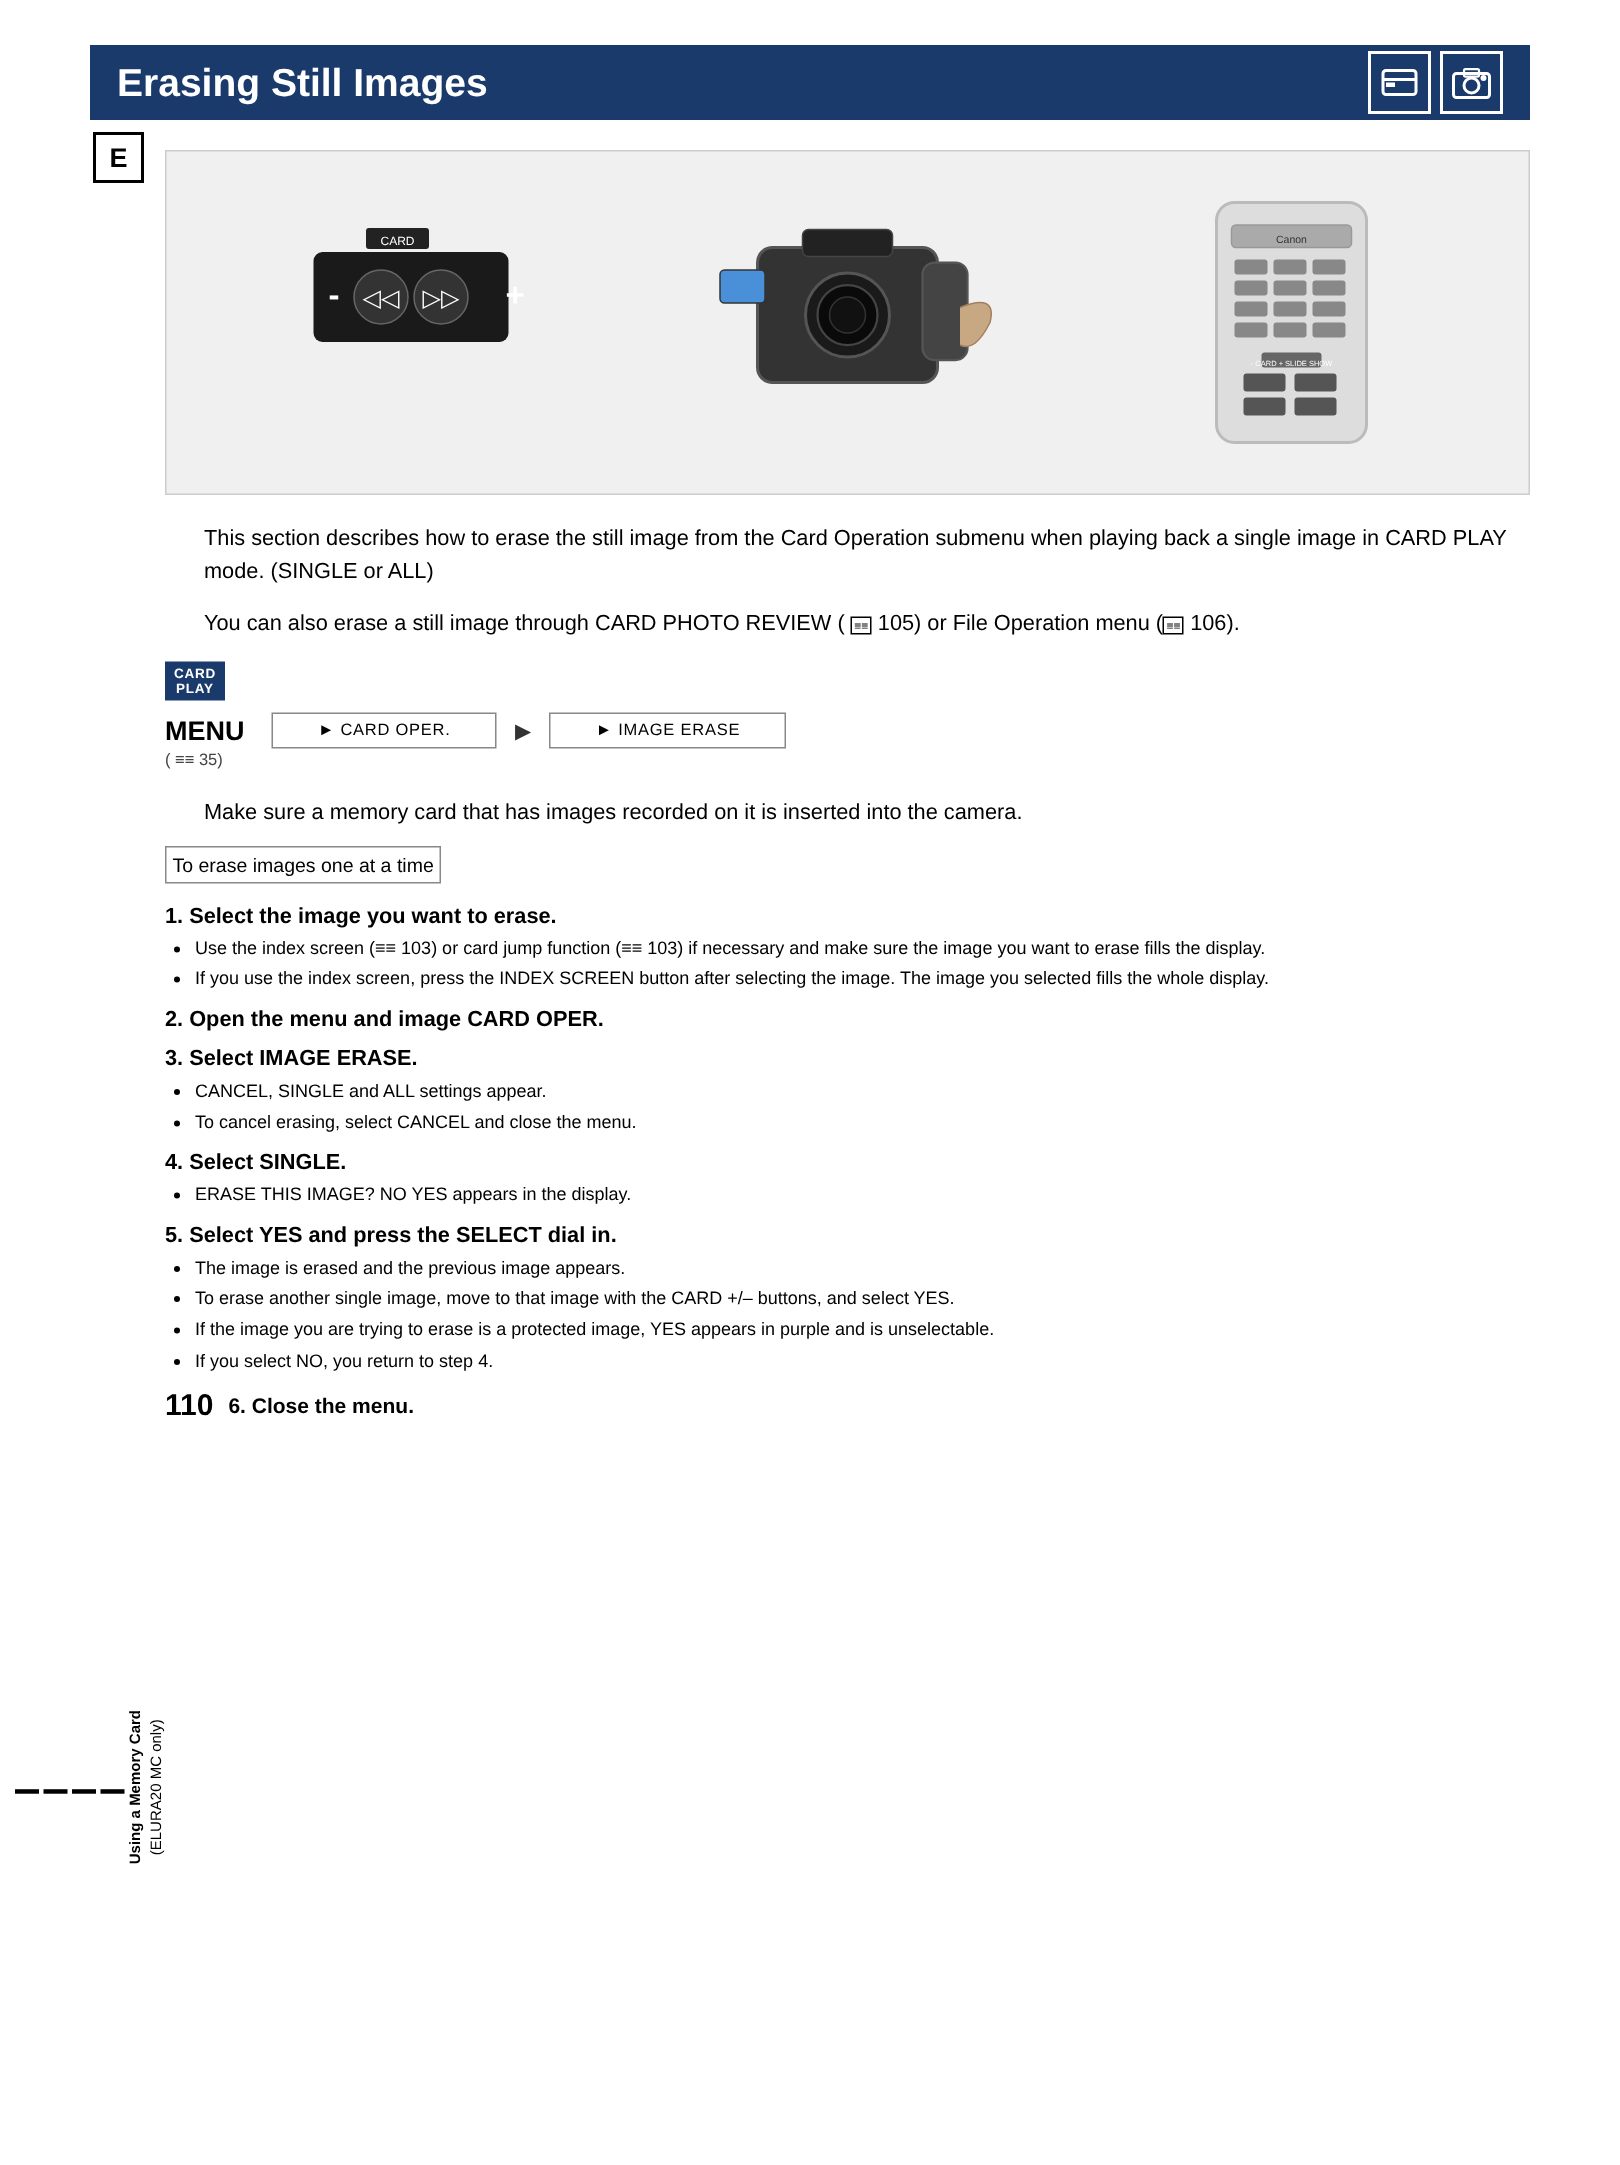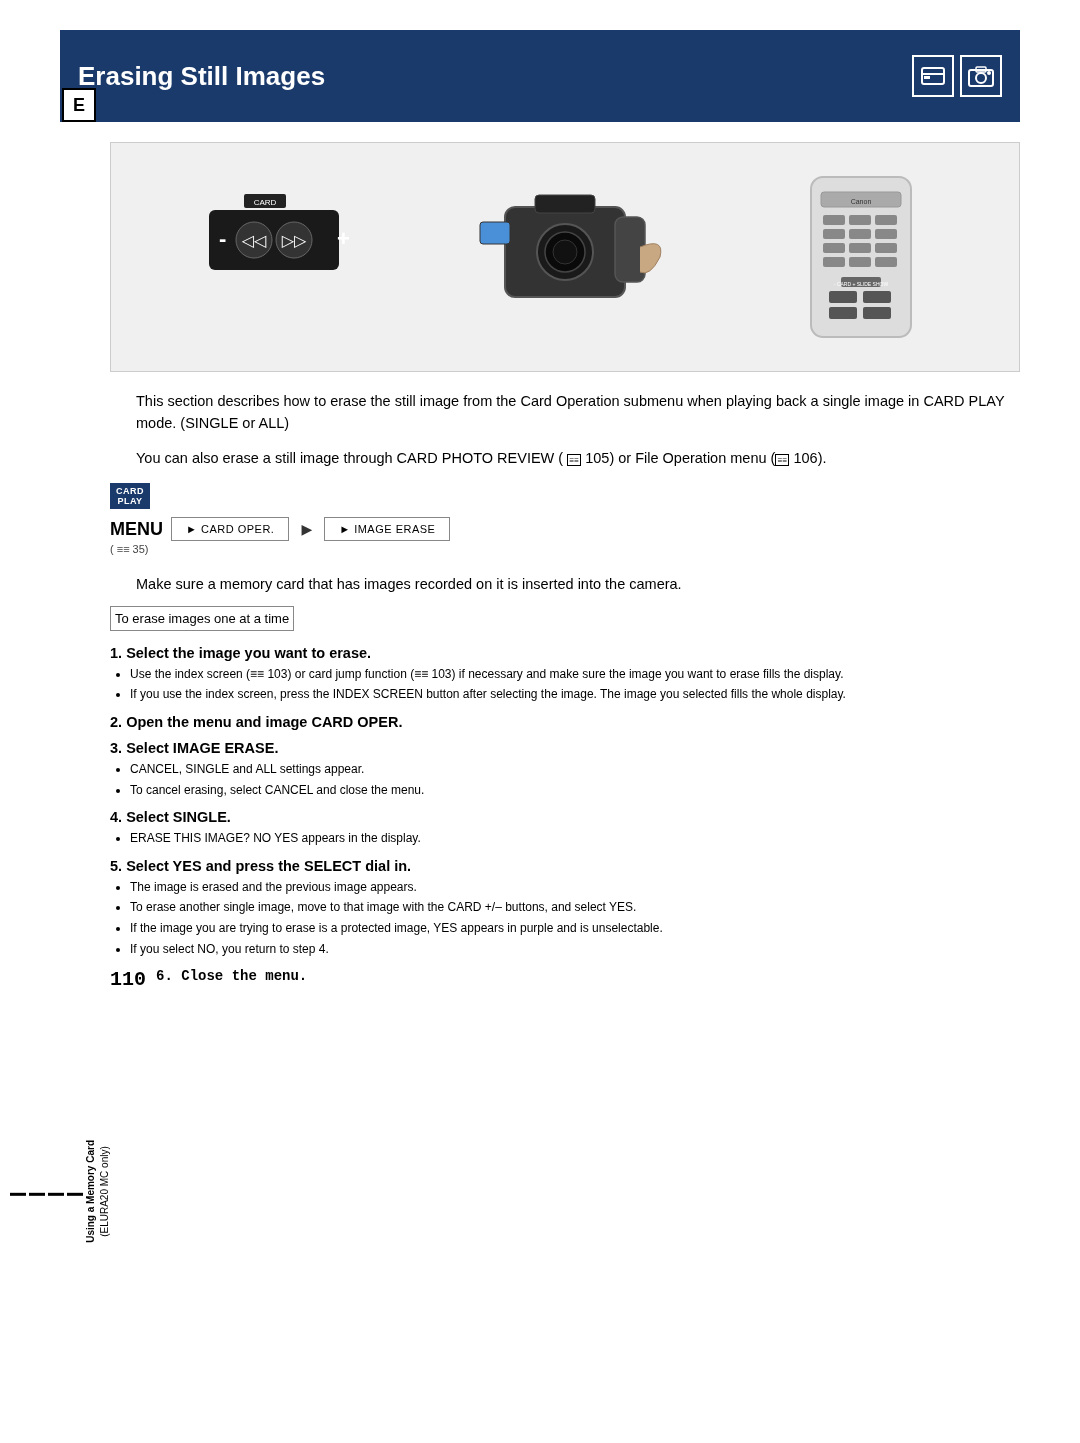--- a/index.html
+++ b/index.html
@@ -18,21 +18,21 @@
       padding: 30px 60px 40px 60px;
       position: relative;
     }
     
     .page-header {
       display: flex;
       align-items: center;
       justify-content: space-between;
       background: #1a3a6b;
       color: #fff;
-      padding: 25px 18px;
+      padding: 4px 18px;
       margin-bottom: 20px;
     }
     .page-header-title {
       font-size: 26px;
       font-weight: bold;
       color: #fff;
     }
     .header-icons {
       display: flex;
       gap: 6px;
@@ -102,30 +102,31 @@
       color: #fff;
       font-size: 9px;
       font-weight: bold;
       padding: 3px 6px;
       text-align: center;
       letter-spacing: 0.5px;
     }
     .menu-label {
       font-size: 16px;
       font-weight: bold;
+      margin-right: 10px;
     }
     .menu-sub {
       font-size: 11px;
       color: #444;
       margin-left: 50px;
       margin-bottom: 14px;
     }
     .menu-box {
       border: 1px solid #888;
-      padding: 5px 14px;
+      padding: 5px 30px;
       font-size: 11px;
       letter-spacing: 0.5px;
       background: #fff;
       display: flex;
       align-items: center;
       gap: 4px;
     }
     .menu-arrow {
       font-size: 14px;
       color: #333;
@@ -186,24 +187,23 @@
     }
     .side-line {
       width: 16px;
       height: 3px;
       background: #000;
       display: block;
     }
     
     .page-number-section {
       display: flex;
-      align-items: flex-start;
+      align-items: flex-end;
       margin-left: 50px;
       margin-top: 6px;
-      font-family: Liberation Mono, monospace;
     }
     .page-number {
       font-size: 20px;
       font-weight: bold;
       margin-right: 10px;
     }
     .close-menu-label {
       font-weight: bold;
       font-size: 14px;
     }

